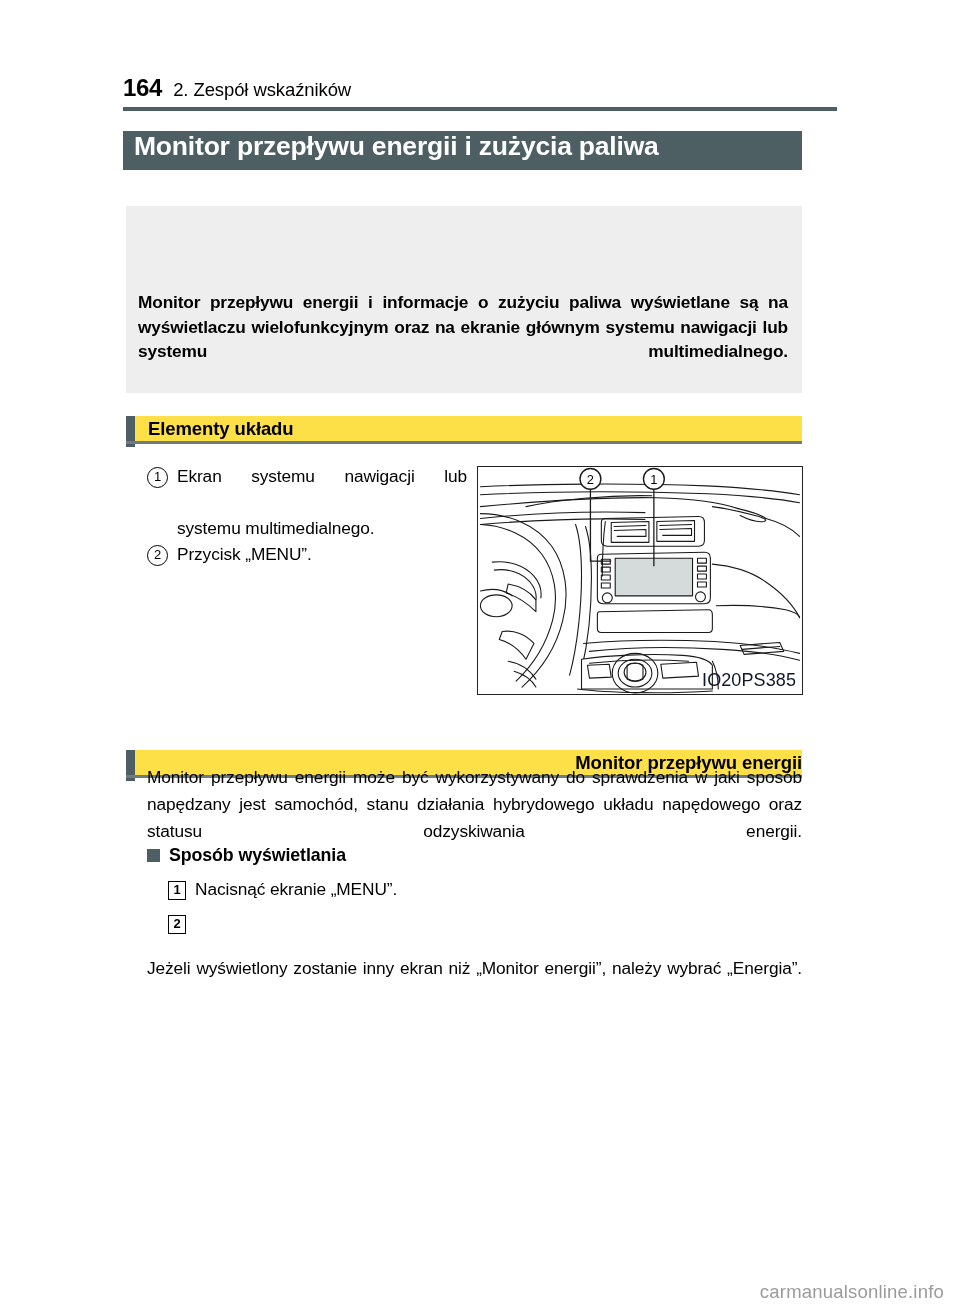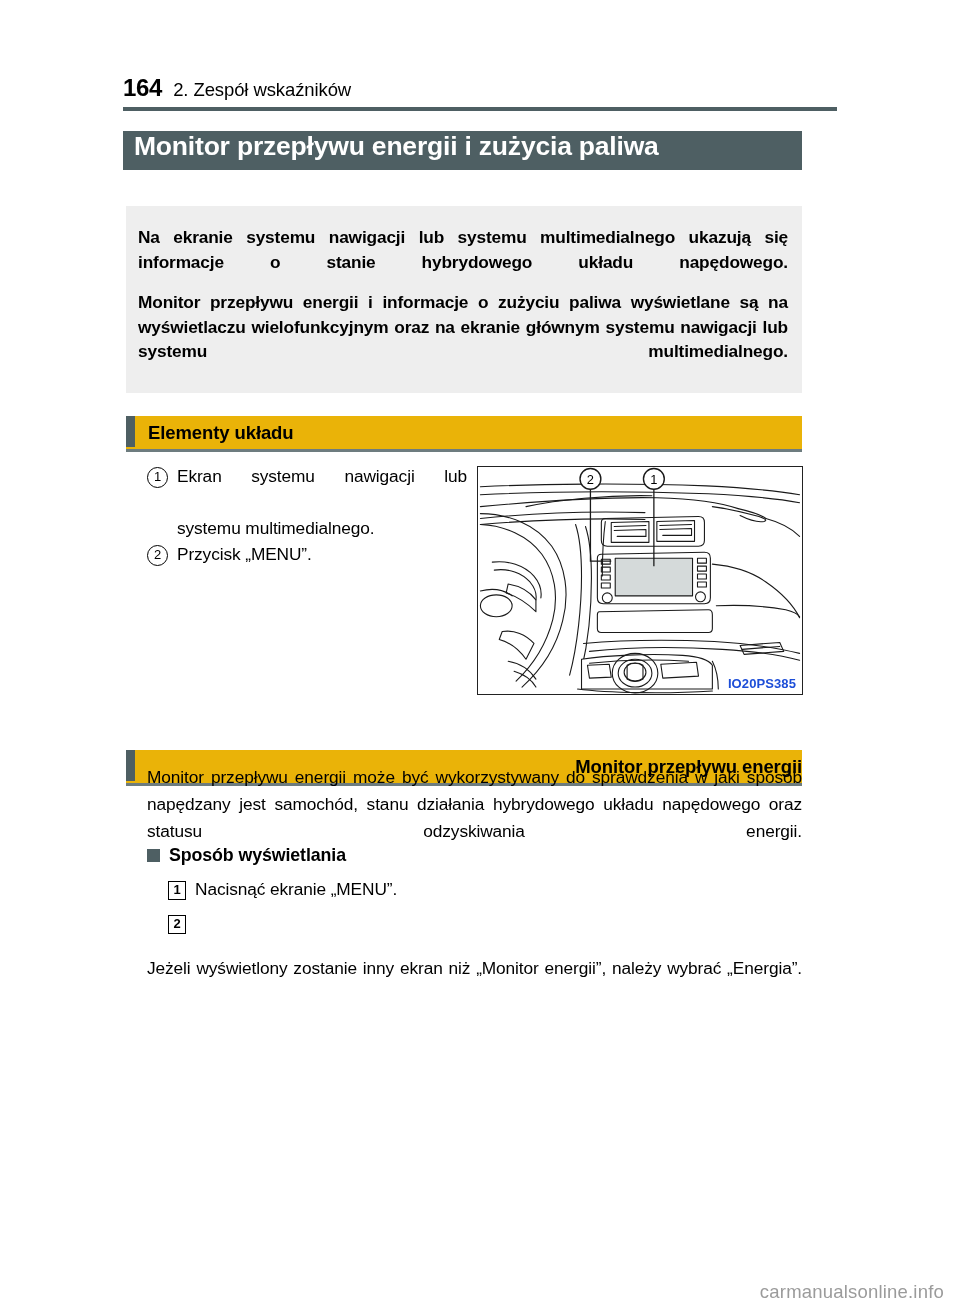--- a/index.html
+++ b/index.html
@@ -105,22 +105,22 @@
   
   .intro-box .bold-p::after {
     content: "";
     display: inline-block;
     width: 100%;
   }
 
   
   .sect-head {
     position: absolute;
-    height: 33px;
-    background: #eab308;
+    height: 25px;
+    background: #fde047;
     display: flex;
     align-items: center;
   }
   .sect-head .accent {
     position: absolute;
     left: 0; top: 0;
     width: 9px;
     height: 31px;
     background: #4e5f63;
   }
@@ -196,24 +196,23 @@
     height: 229px;
     border: 1.5px solid #222;
     background: #ffffff;
     box-sizing: border-box;
   }
   .illus svg { display:block; width:100%; height:100%; }
   .illus .code {
     position: absolute;
     right: 6px;
     bottom: 3px;
-    font-size: 13px;
+    font-size: 18px;
     letter-spacing: 0.1px;
-    color: #1d4ed8;
-    font-weight: bold;
+    color: #0f172a;
   }
 
   
   .body-p {
     position: absolute;
     font-size: 17.3px;
     line-height: 27px;
     letter-spacing: -0.1px;
     text-align: justify;
   }
@@ -305,21 +304,20 @@
     <span class="pageno">164</span>
     <span class="chapter">2. Zespół wskaźników</span>
   </div>
   <div class="head-rule"></div>
 
   <div class="title-banner">
     <span class="t">Monitor przepływu energii i zużycia paliwa</span>
   </div>
 
   <div class="intro-box">
-    <div class="bold-p p1">Na ekranie systemu nawigacji lub systemu multimedialnego ukazują się informacje o stanie hybrydowego układu napędowego.</div>
     <div class="bold-p p2">Monitor przepływu energii i informacje o zużyciu paliwa wyświetlane są na wyświetlaczu wielofunkcyjnym oraz na ekranie głównym systemu nawigacji lub systemu multimedialnego.</div>
   </div>
 
   <div class="sect-head" id="sect-elementy">
     <span class="accent"></span>
     <span class="label">Elementy układu</span>
     <span class="underline"></span>
   </div>
 
   <div class="circle-list">

